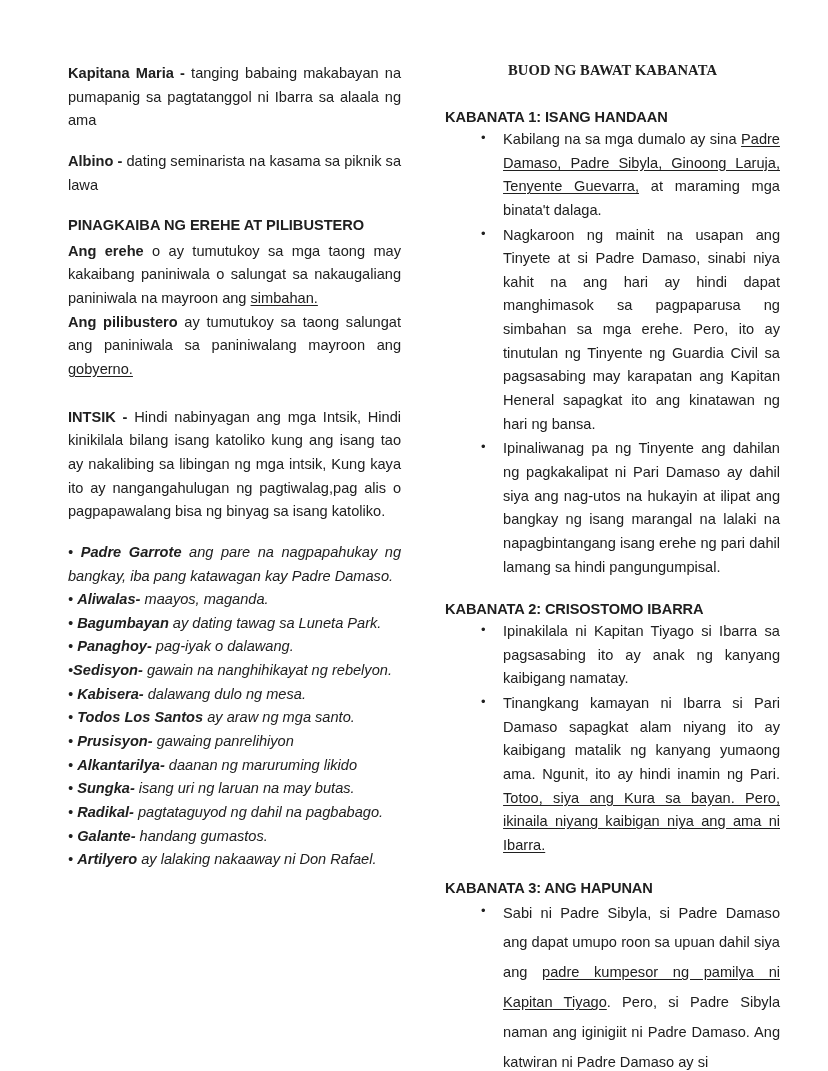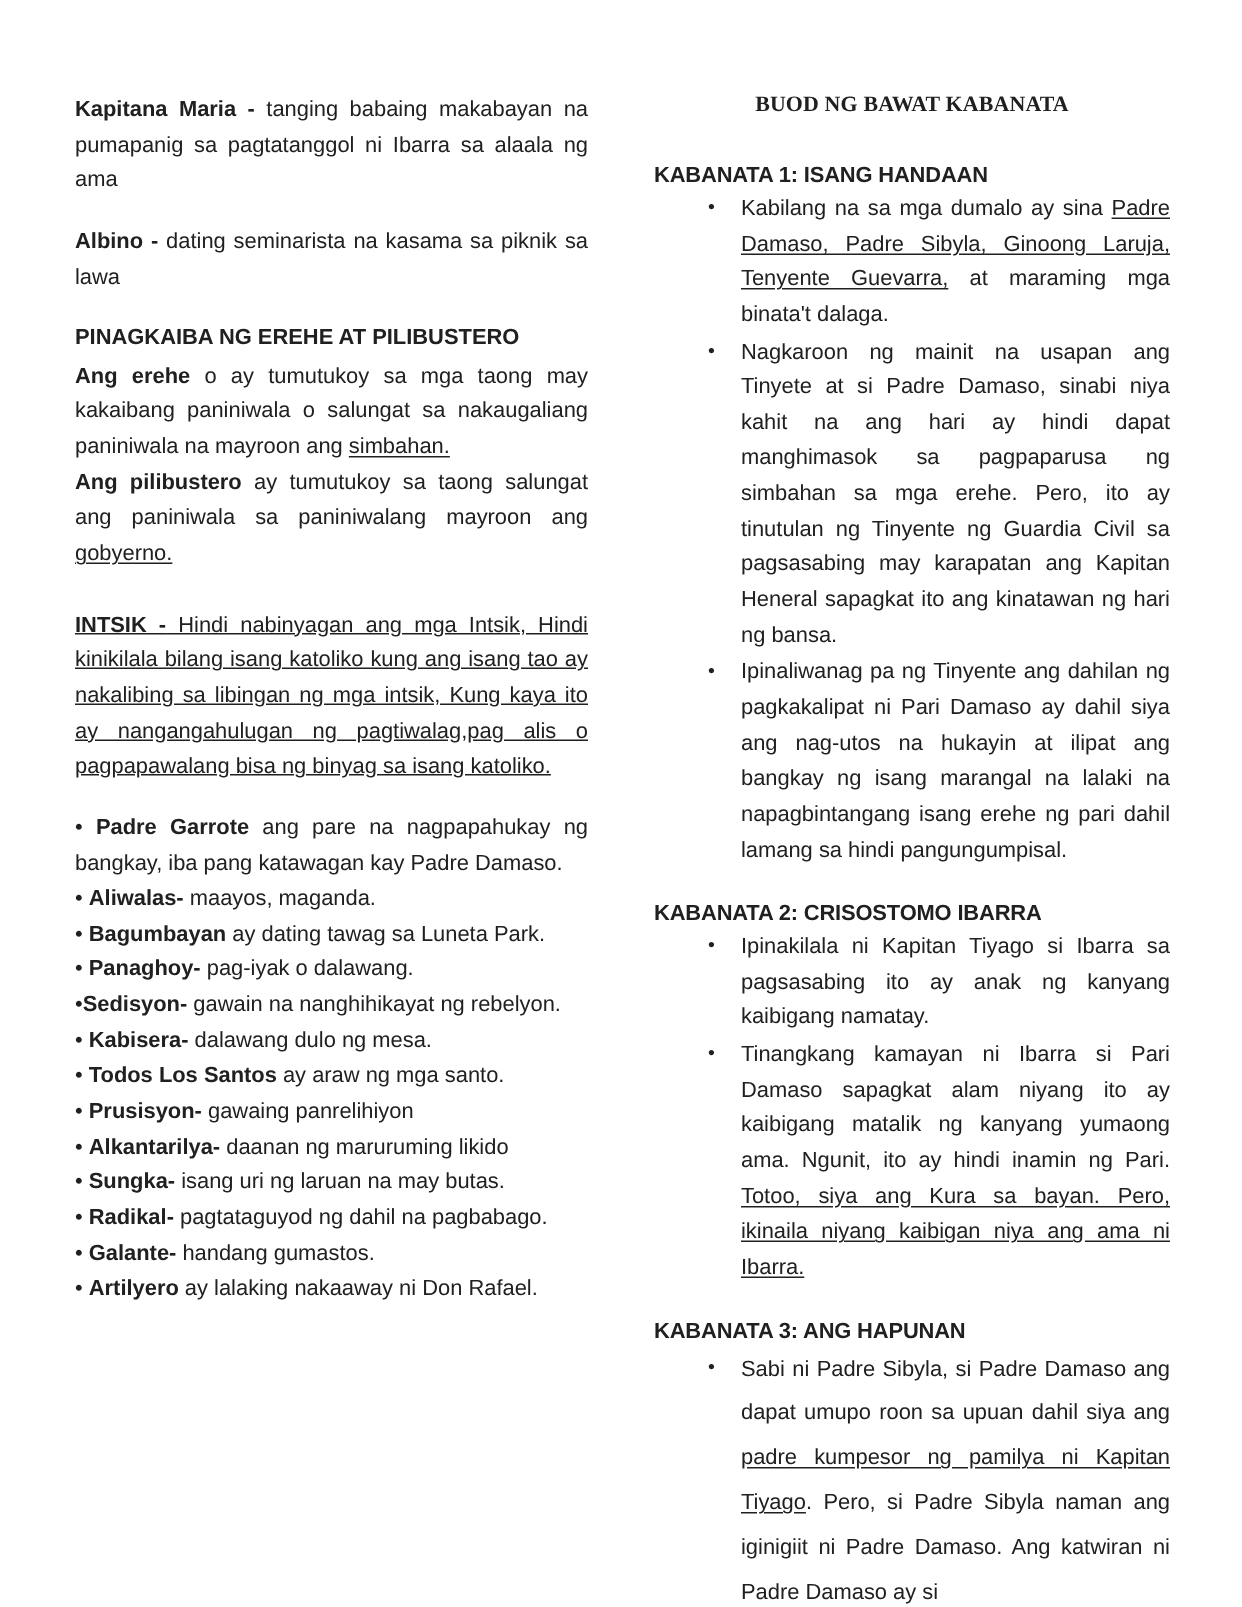--- a/index.html
+++ b/index.html
@@ -12,21 +12,21 @@
     height: 1071px;
     font-family: "Liberation Sans", sans-serif;
     color: #202020;
     position: relative;
     overflow: hidden;
   }
   .page {
     position: absolute;
     inset: 0;
     display: flex;
-    padding: 62px 48px 0 50px;
+    padding: 62px 48px 0 68px;
     box-sizing: border-box;
     gap: 44px;
   }
   .col {
     box-sizing: border-box;
   }
   .col-left  { width: 342px; }
   .col-right { width: 344px; }
 
   
@@ -99,42 +99,42 @@
   }
   ul.dots.last { margin-bottom: 0; }
 
   
   .bul {
     font-size: 14.6px;
     line-height: 1.62;
     text-align: justify;
     margin: 0;
   }
-  .glossary { margin-top: 17px; }
+  .glossary { margin-top: 17px; font-style: italic; }
 </style>
 </head>
 <body>
 
 <div class="page">
 
   <div class="col col-left">
 
     <p class="para"><span class="b">Kapitana Maria -</span><span> tanging babaing makabayan na pumapanig sa pagtatanggol ni Ibarra sa alaala ng ama</span></p>
 
 
     <p class="para"><span class="b">Albino -</span><span> dating seminarista na kasama sa piknik sa lawa</span></p>
 
 
     <p class="heading nogap">PINAGKAIBA NG EREHE AT PILIBUSTERO</p>
 
     <p class="para tight"><span class="b">Ang erehe</span><span> o ay tumutukoy sa mga taong may kakaibang paniniwala o salungat sa nakaugaliang paniniwala na mayroon ang </span><span class="u">simbahan.</span></p>
 
     <p class="para"><span class="b">Ang pilibustero</span><span> ay tumutukoy sa taong salungat ang paniniwala sa paniniwalang mayroon ang </span><span class="u">gobyerno.</span></p>
 
-    <p class="para" style="margin-top:24px;text-decoration:underline;"><span class="b">INTSIK -</span><span> Hindi nabinyagan ang mga Intsik,  Hindi kinikilala bilang isang katoliko kung ang isang tao ay nakalibing sa libingan ng mga intsik, Kung kaya ito ay nangangahulugan ng pagtiwalag,pag alis o pagpapawalang bisa ng binyag sa isang katoliko.</span></p>
+    <p class="para" style="margin-top:24px;"><span class="b">INTSIK -</span><span> Hindi nabinyagan ang mga Intsik,  Hindi kinikilala bilang isang katoliko kung ang isang tao ay nakalibing sa libingan ng mga intsik, Kung kaya ito ay nangangahulugan ng pagtiwalag,pag alis o pagpapawalang bisa ng binyag sa isang katoliko.</span></p>
 
     <div class="glossary">
       <p class="bul"><span>• </span><span class="b">Padre Garrote</span><span> ang pare na nagpapahukay ng bangkay,   iba pang katawagan kay Padre Damaso.</span></p>
       <p class="bul"><span>• </span><span class="b">Aliwalas-</span><span> maayos, maganda.</span></p>
       <p class="bul"><span>• </span><span class="b">Bagumbayan</span><span> ay dating tawag sa Luneta Park.</span></p>
       <p class="bul"><span>• </span><span class="b">Panaghoy-</span><span> pag-iyak o dalawang.</span></p>
       <p class="bul"><span>•</span><span class="b">Sedisyon-</span><span> gawain na nanghihikayat ng rebelyon.</span></p>
       <p class="bul"><span>• </span><span class="b">Kabisera-</span><span> dalawang dulo ng mesa.</span></p>
       <p class="bul"><span>• </span><span class="b">Todos Los Santos</span><span> ay araw ng mga santo.</span></p>
       <p class="bul"><span>• </span><span class="b">Prusisyon-</span><span> gawaing panrelihiyon</span></p>

